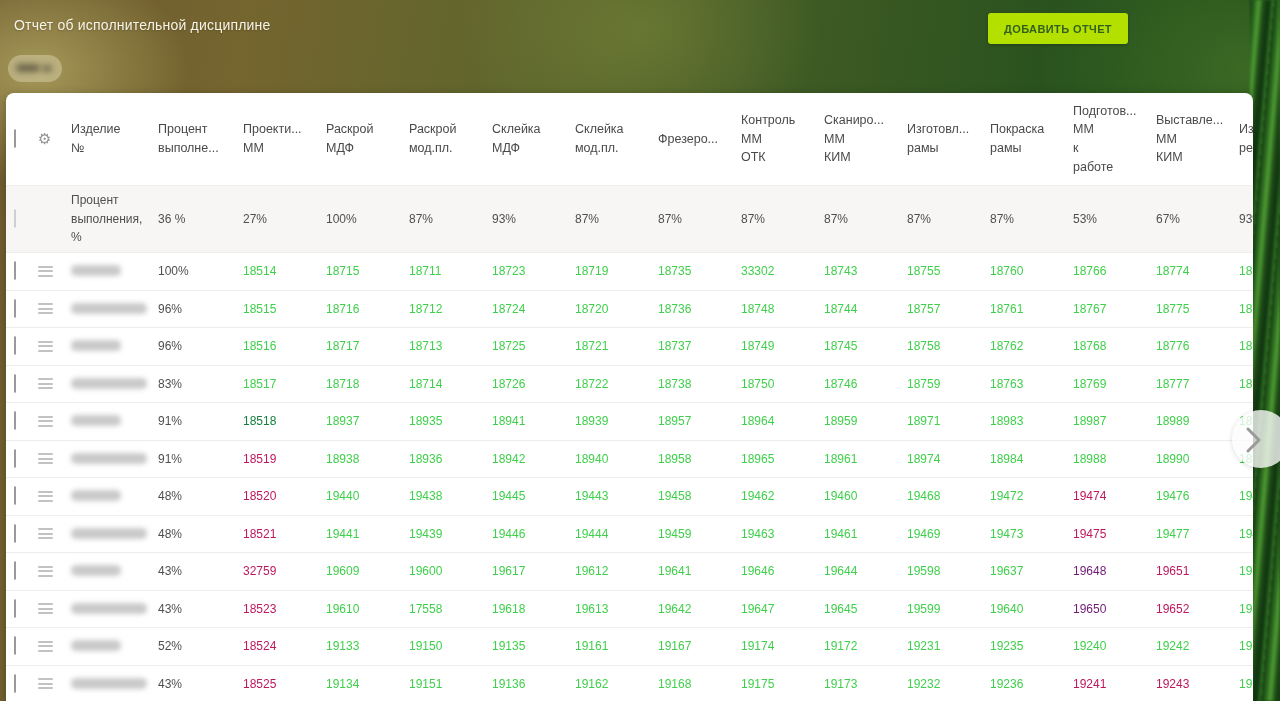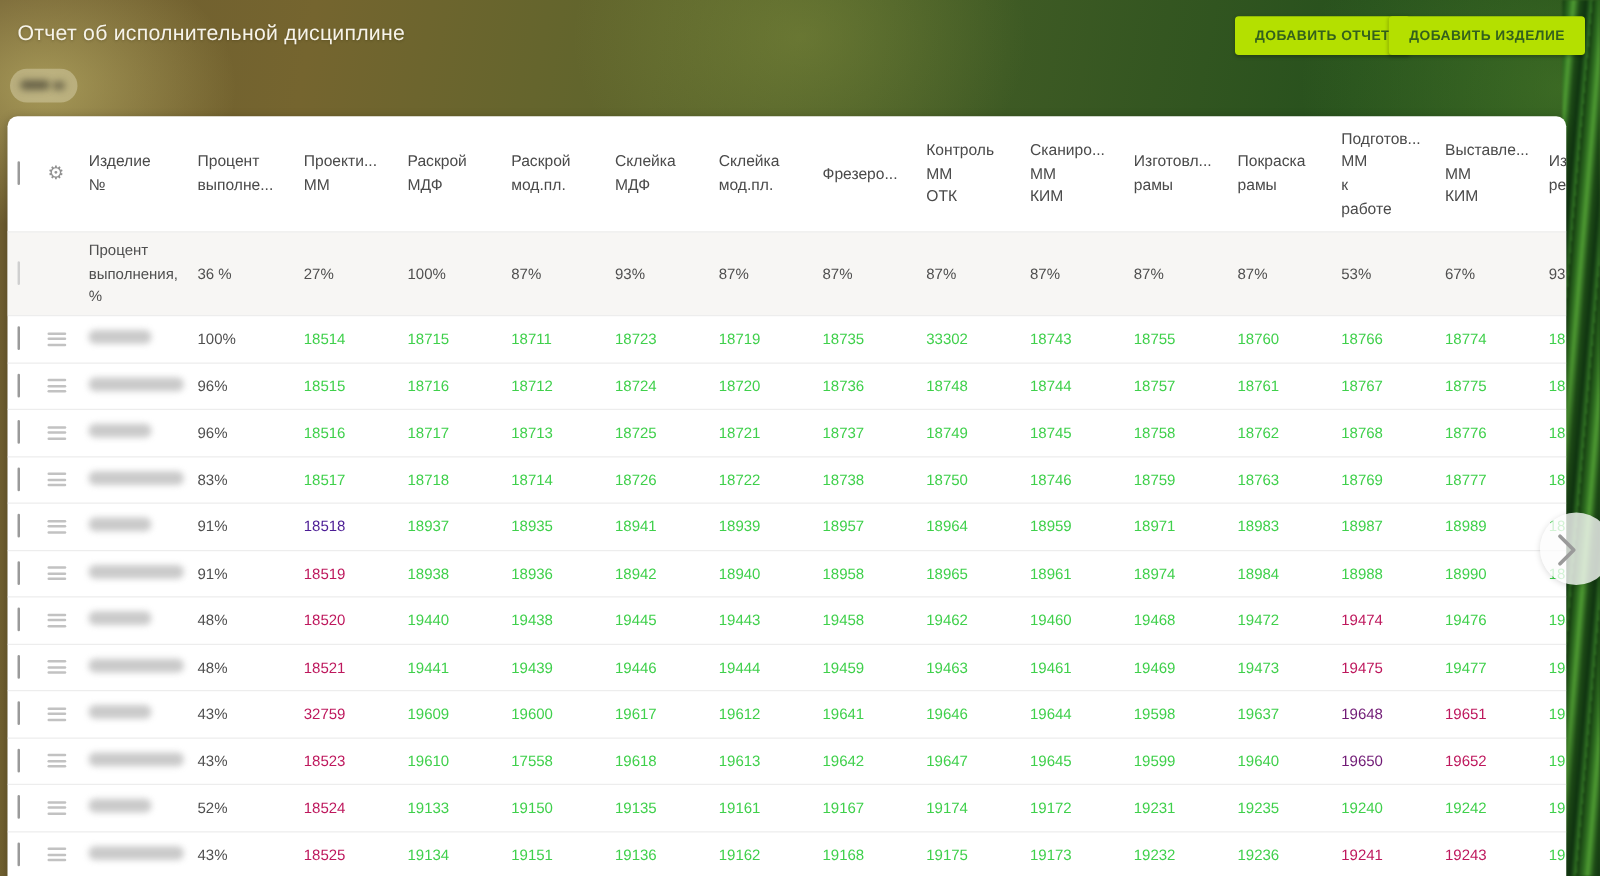--- a/index.html
+++ b/index.html
@@ -14,21 +14,21 @@
       radial-gradient(300px 240px at 1250px 70px, rgba(120,180,60,.30), rgba(120,180,60,0) 70%),
       linear-gradient(100deg,#6e5c30 0%, #75652f 18%, #5d652c 38%, #3e5a24 58%, #27511d 78%, #1c4316 100%);
   }
   .grass { position:absolute; top:0; right:0; width:30px; height:100%;
     background:repeating-linear-gradient(95deg,
       #143a10 0px,#2c6a1f 5px,#4f9c33 9px,#1d4a16 14px,#0f3310 19px,#357a26 24px);
     filter:blur(1px); }
 
   
   .topbar { position:absolute; left:0; top:0; width:1280px; height:93px; }
-  .page-title { position:absolute; left:14px; top:17px; font-size:17px;
+  .page-title { position:absolute; left:14px; top:17px; font-size:14px;
     color:#f6f3e9; letter-spacing:.2px; font-weight:400; text-shadow:0 1px 2px rgba(40,30,10,.25); }
   .btn { position:absolute; height:31px; border:none; border-radius:3px;
     background:var(--accent); color:var(--accent-text); font-weight:bold;
     font-size:11px; letter-spacing:.4px; padding:0 16px; cursor:pointer;
     font-family:inherit; box-shadow:0 1px 3px rgba(0,0,0,.25); }
   .btn.add-report { right:152px; top:13px; }
   .btn.add-item  { right:12px;  top:13px; }
   .masked-chip { position:absolute; left:8px; top:55px; width:54px; height:27px;
     border-radius:14px; background:rgba(235,228,200,.38); overflow:hidden; }
   .masked-chip i { position:absolute; left:8px; top:9px; width:24px; height:8px;
@@ -64,30 +64,29 @@
   .mask-text { display:inline-block; height:11px; border-radius:5px;
     background:#9e9e9e; opacity:.55; filter:blur(2.5px); }
   .mask-text.short { width:50px; } .mask-text.long { width:76px; }
 
   
   .next-btn { position:absolute; left:1232px; top:410px; width:58px; height:58px;
     border-radius:50%; background:rgba(252,252,252,.78); border:none; cursor:pointer;
     box-shadow:0 1px 5px rgba(0,0,0,.15); z-index:5; }
   .next-btn svg { position:absolute; left:12px; top:16px; }
 </style>
-<style>.num.g{color:#3fd04b}.num.d{color:#be185d}.num.a{color:#4c1d95}.num.b{color:#701a75}</style></head>
+<style>.num.g{color:#3fd04b}.num.d{color:#be185d}.num.a{color:#15803d}.num.b{color:#701a75}</style></head>
 <body>
 
 <div class="bg"></div>
 <div class="grass"></div>
 
 <div class="topbar">
   <div class="page-title">Отчет об исполнительной дисциплине</div>
   <button class="btn add-report">ДОБАВИТЬ ОТЧЕТ</button>
-  <button class="btn add-item">ДОБАВИТЬ ИЗДЕЛИЕ</button>
   <div class="masked-chip">
       <i></i>
       <u></u>
     </div>
 </div>
 
 <div class="card">
 
   <div class="grid-row thead">
     <div><span class="checkbox"></span></div>

